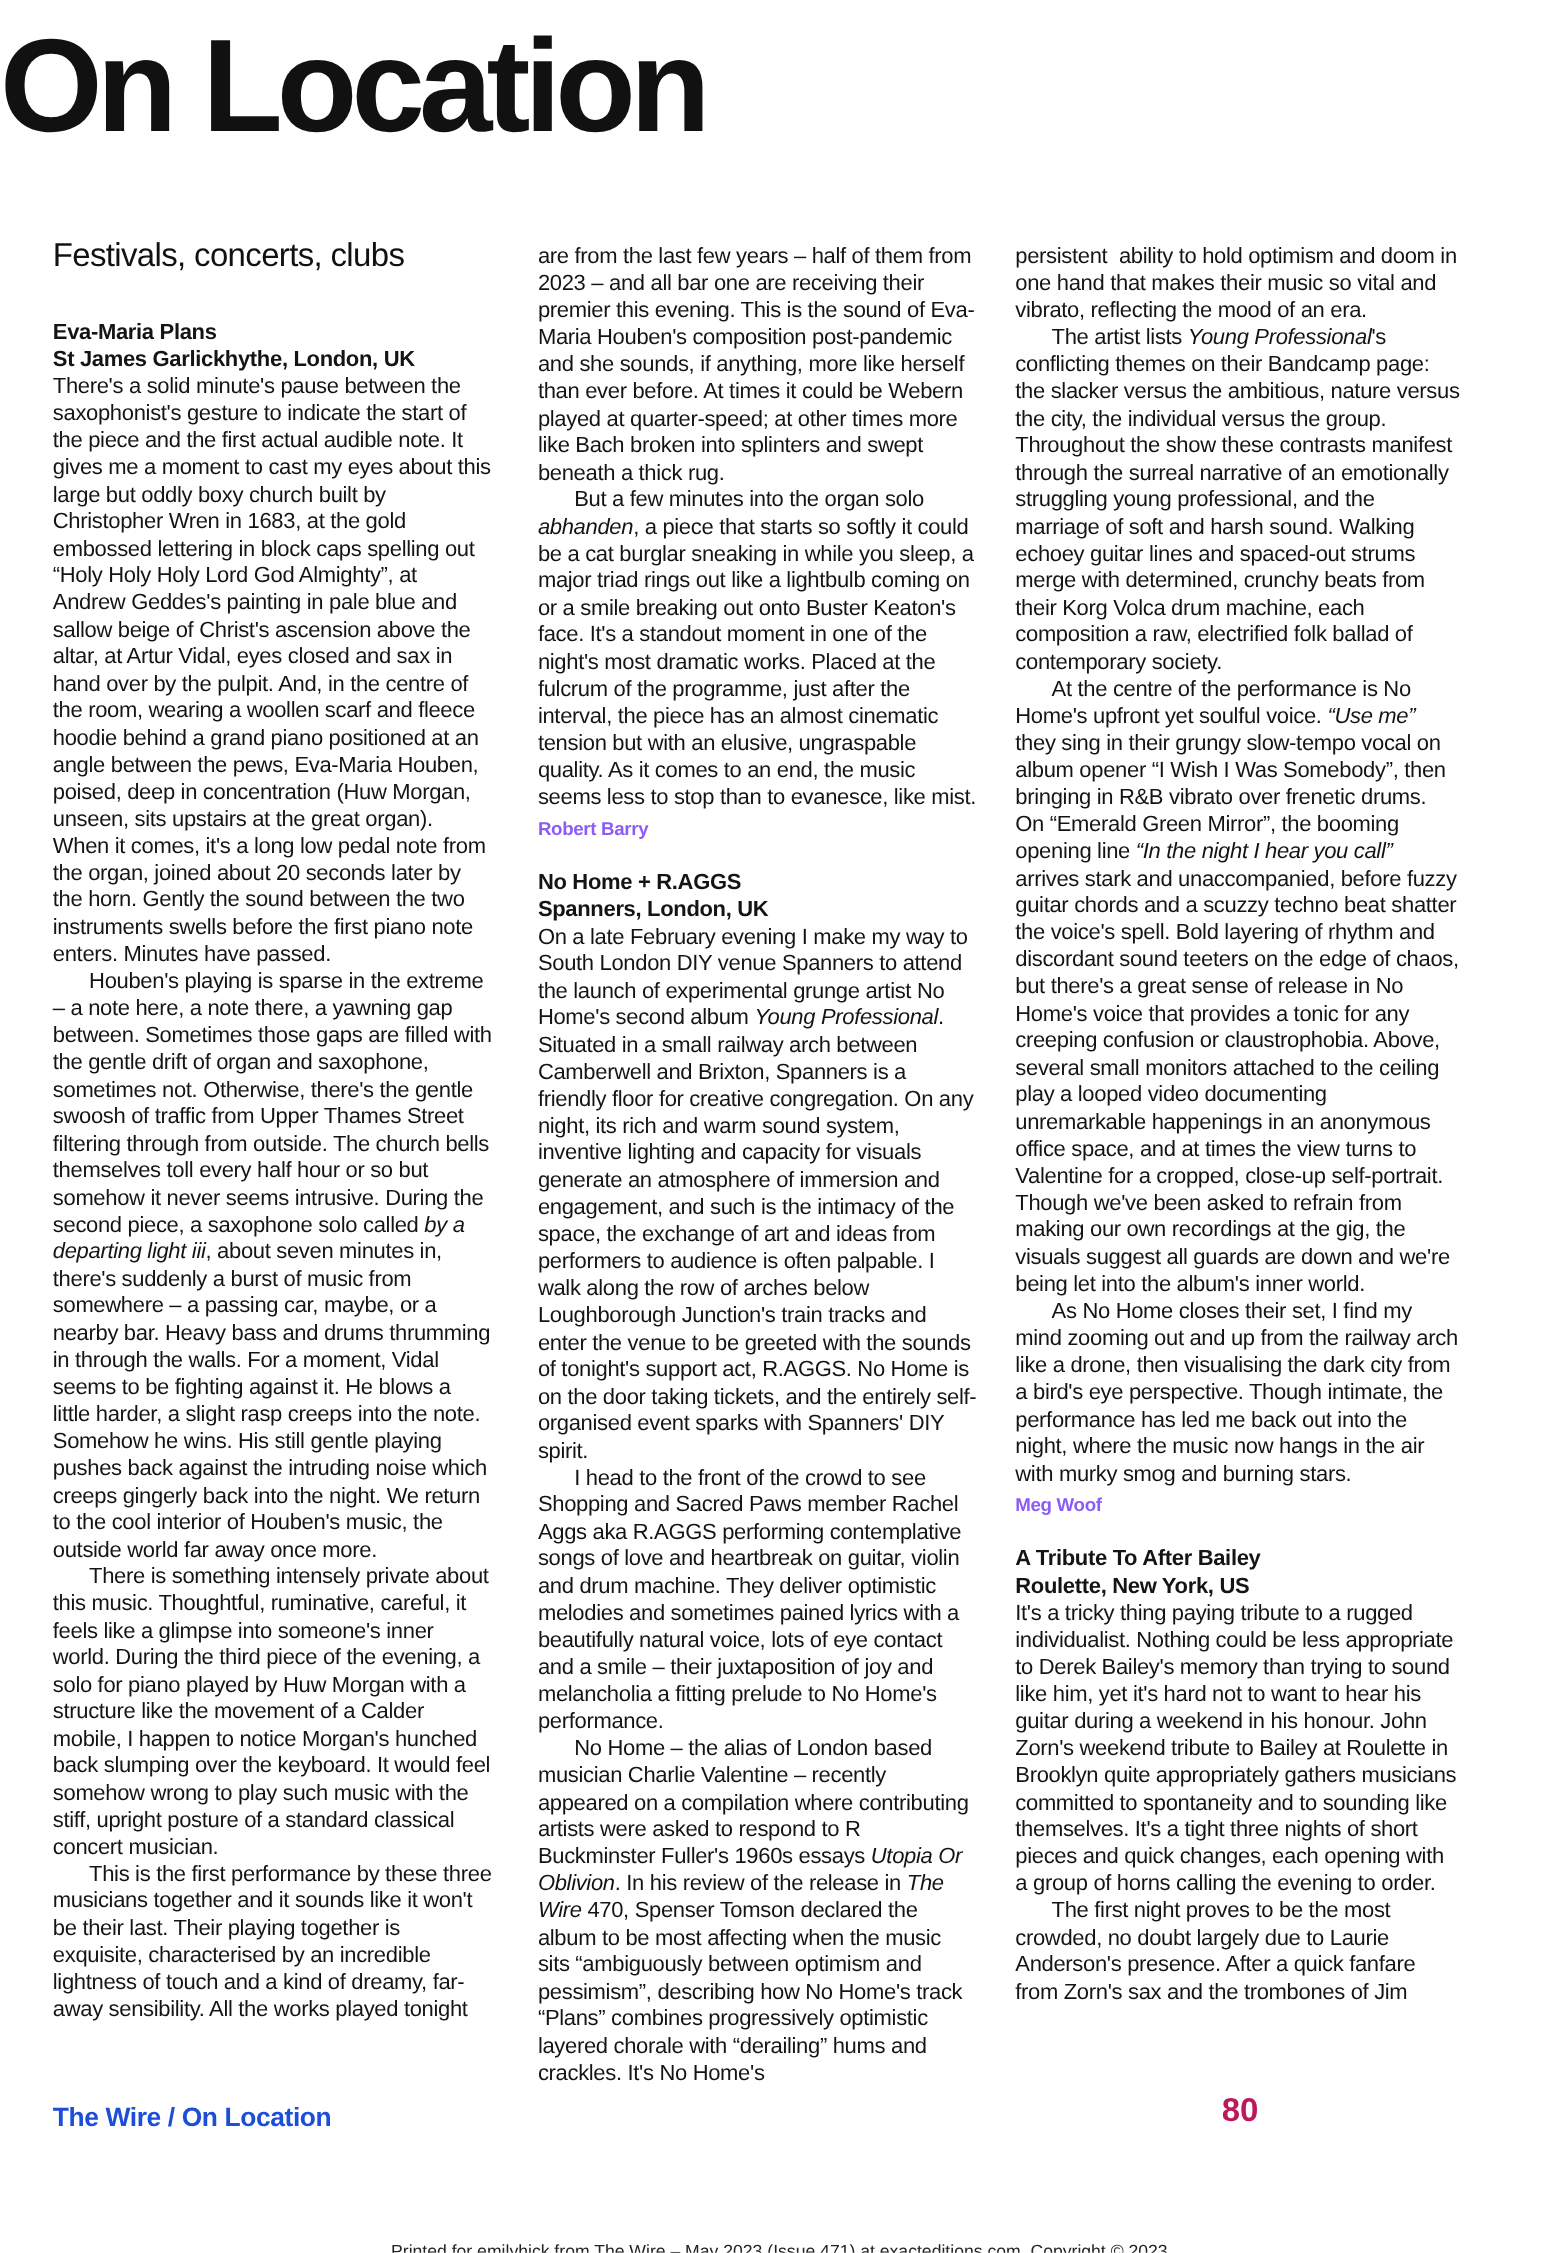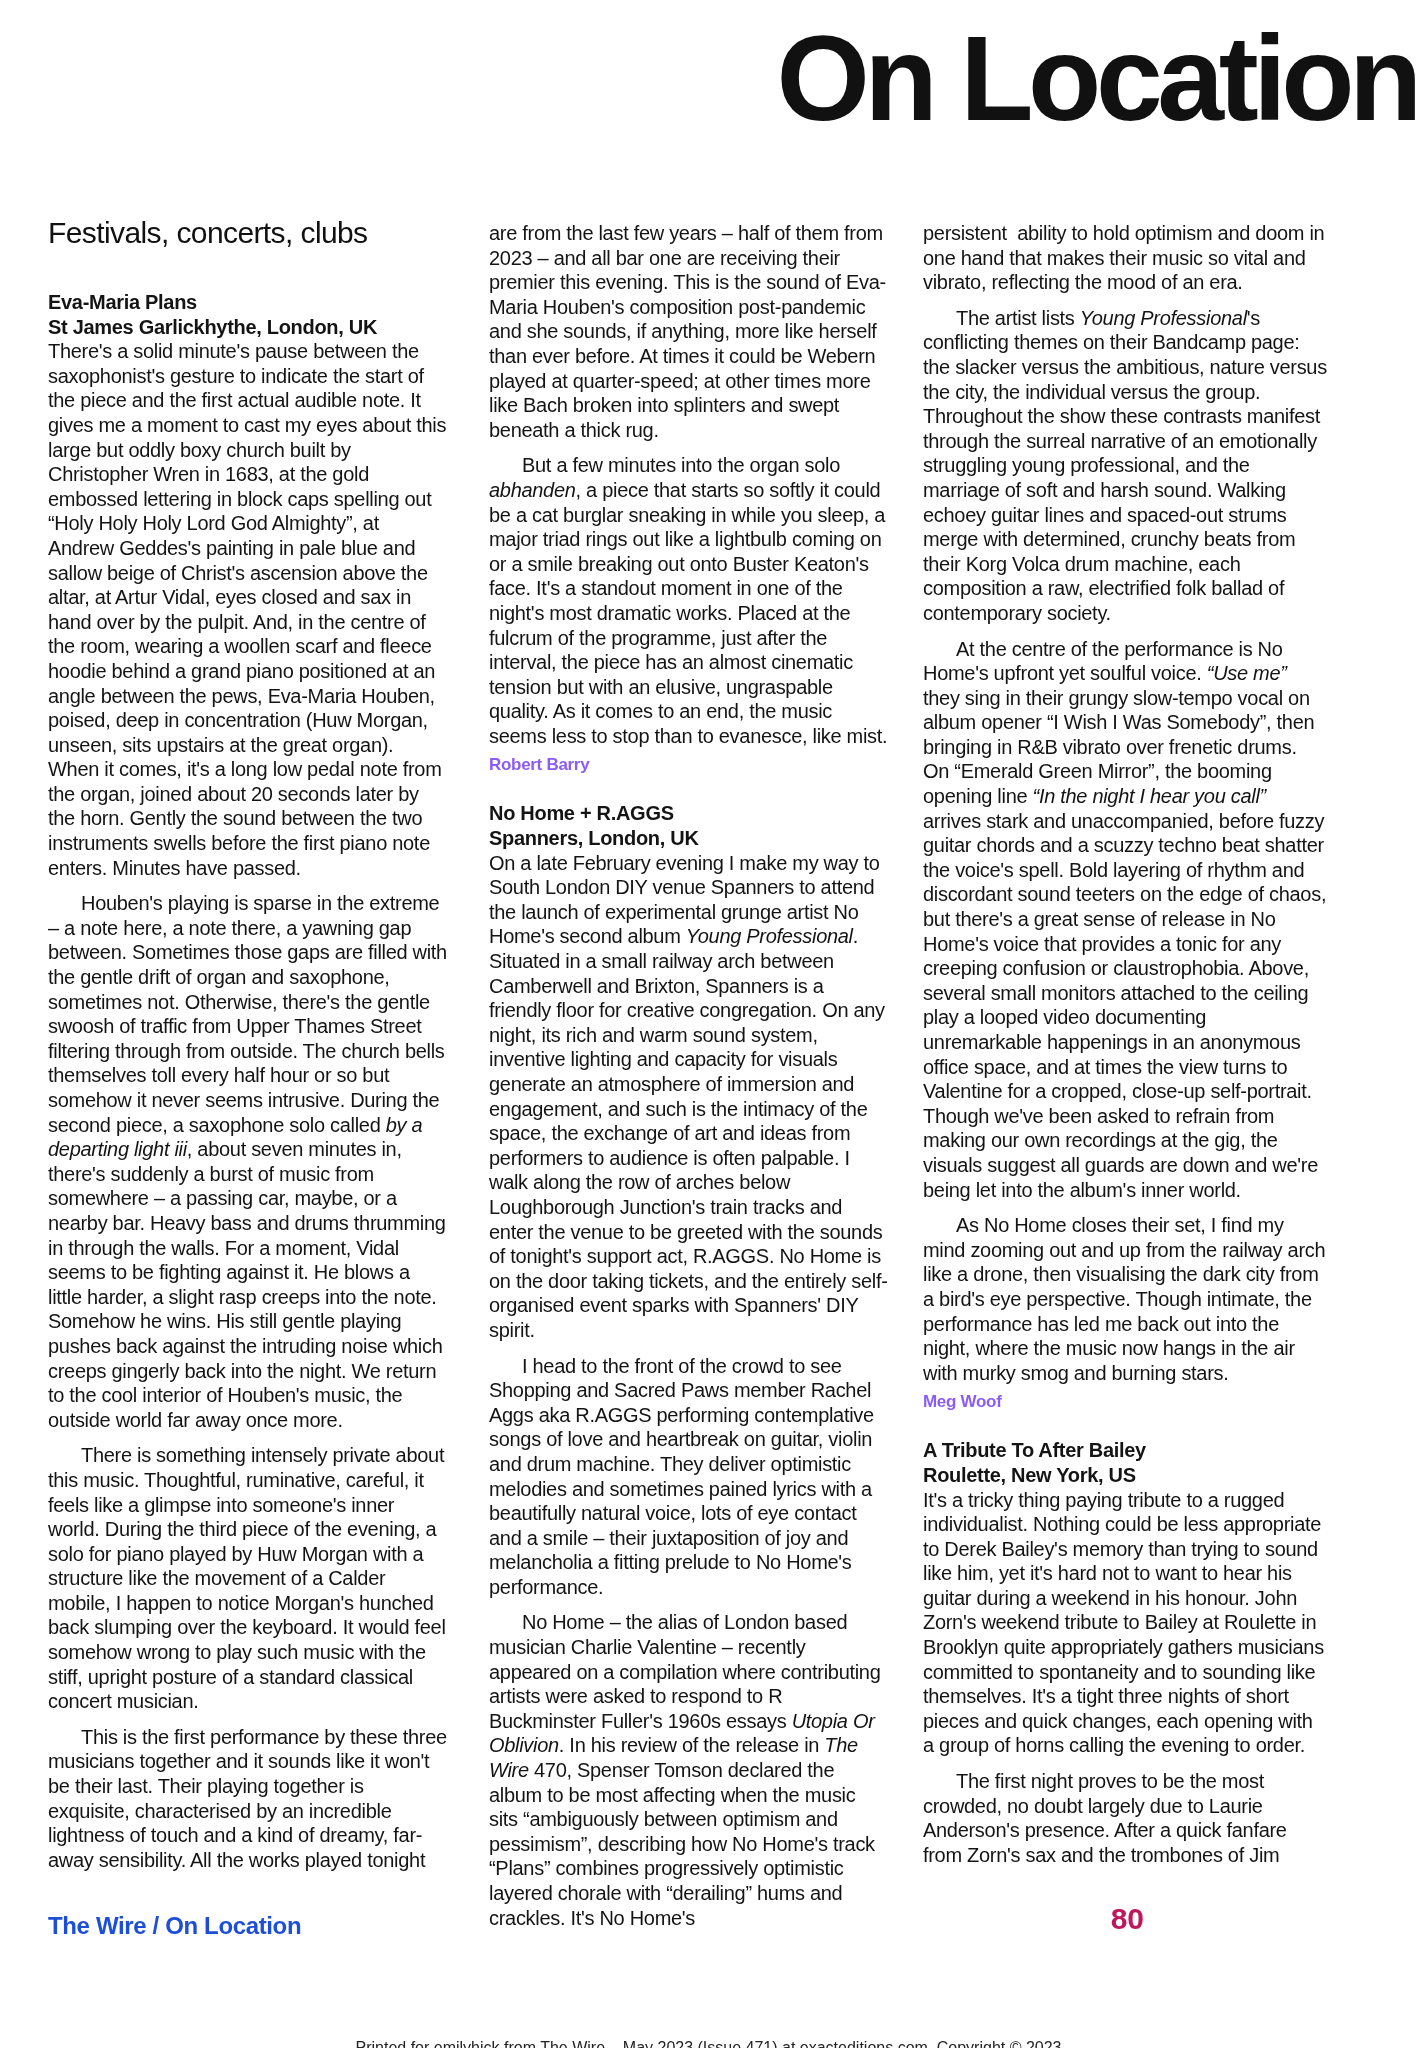--- a/index.html
+++ b/index.html
@@ -11,21 +11,21 @@
     background: #ffffff;
     font-family: "Liberation Sans", sans-serif;
     color: #141414;
   }
   .title {
     position: absolute;
     top: 18px;
     left: 0;
     width: 1417px;
     margin: 0;
-    text-align: right;
+    text-align: left;
     font-size: 120px;
     line-height: 120px;
     font-weight: bold;
     letter-spacing: -0.045em;
     color: #111111;
   }
   .section-header {
     position: absolute;
     top: 216px;
     left: 48px;
@@ -42,21 +42,21 @@
     line-height: 24.6px;
     letter-spacing: -0.015em;
   }
   .col1 { left: 48px;  top: 290px; }
   .col2 { left: 489px; top: 221px; }
   .col3 { left: 923px; top: 221px; width: 404px; }
   .para {
     margin: 0;
     white-space: pre-wrap;
   }
-  .para.indent { text-indent: 33px; margin-top: 11px; }
+  .para.indent { text-indent: 33px; }
   .para em { font-style: italic; }
   .review-header { margin-top: 26px; }
   .review-header:first-child { margin-top: 0; }
   .review-artist, .review-venue {
     font-weight: bold;
     display: block;
   }
   .byline {
     font-weight: bold;
     font-size: 17px;

